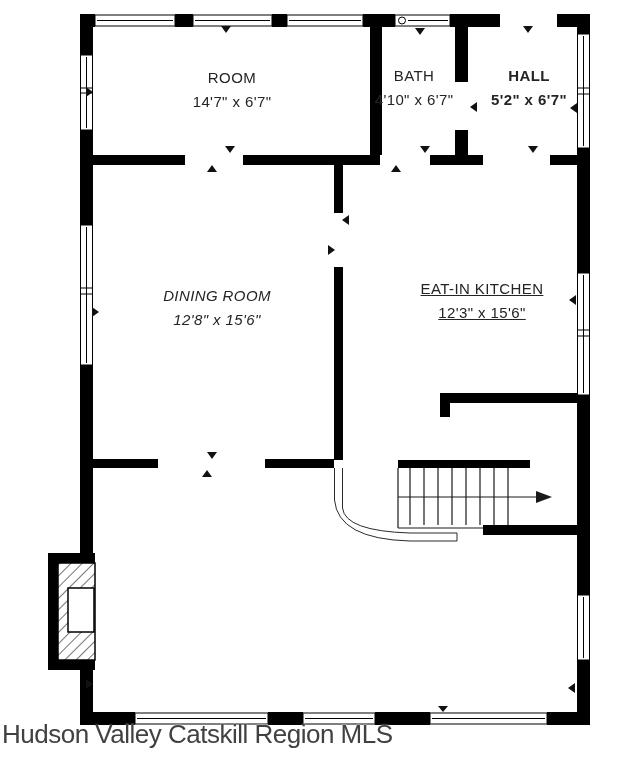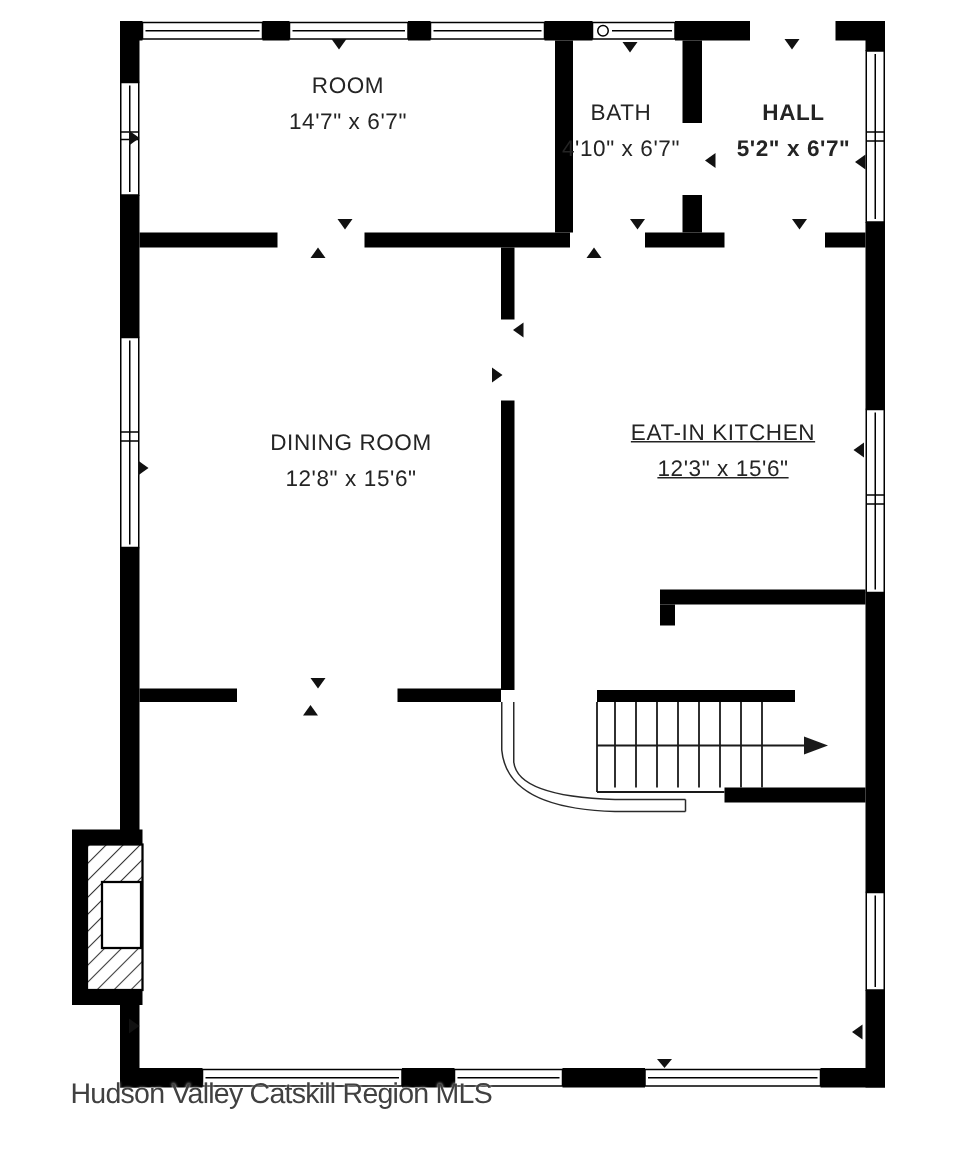--- a/index.html
+++ b/index.html
@@ -8,22 +8,22 @@
     font-family:"Liberation Sans", sans-serif;
   }
   .stage svg{position:absolute;left:0;top:0;}
   .room-label{
     position:absolute;transform:translateX(-50%);
     text-align:center;color:#242424;font-size:15px;line-height:24px;
     letter-spacing:.4px;white-space:nowrap;
   }
   .room-label .dims{font-size:15px;}
   .footer-credit{
-    position:absolute;left:2px;top:719px;color:#414141;font-size:19px;
-    letter-spacing:-0.5px;white-space:nowrap;text-shadow:0 0 2px #fff;margin-left:45px;
+    position:absolute;left:2px;top:719px;color:#414141;font-size:26px;
+    letter-spacing:-0.5px;white-space:nowrap;text-shadow:0 0 2px #fff;
   }
 </style>
 </head>
 <body>
 
 <div class="stage">
 
   <svg width="644" height="768" viewBox="0 0 644 768">
     <defs>
       <pattern id="hatch" width="8" height="8" patternUnits="userSpaceOnUse" patternTransform="rotate(45)">
@@ -170,36 +170,36 @@
       <polygon points="328,245 328,255 335,250"></polygon>
       <polygon points="477,102 477,112 470,107"></polygon>
       <polygon points="207,452 217,452 212,459"></polygon>
       <polygon points="202,477 212,477 207,470"></polygon>
       <polygon points="575,683 575,693 568,688"></polygon>
       <polygon points="438,706 448,706 443,712"></polygon>
       <polygon points="86,679 86,689 93,684"></polygon>
     </g>
   </svg>
 
-  <div class="room-label" style="left:232px;top:46px;">
+  <div class="room-label" style="left:232px;top:66px;">
     <div>ROOM</div>
     <div class="dims">14'7" x 6'7"</div>
   </div>
 
   <div class="room-label" style="left:414px;top:64px;">
     <div>BATH</div>
     <div class="dims">4'10" x 6'7"</div>
   </div>
 
   <div class="room-label" style="left:529px;top:64px;font-weight:bold;">
     <div>HALL</div>
     <div class="dims">5'2" x 6'7"</div>
   </div>
 
-  <div class="room-label" style="left:234px;top:284px;">
+  <div class="room-label" style="left:217px;top:284px;font-style:italic;">
     <div>DINING ROOM</div>
     <div class="dims">12'8" x 15'6"</div>
   </div>
 
   <div class="room-label" style="left:482px;top:277px;text-decoration:underline;">
     <div>EAT-IN KITCHEN</div>
     <div class="dims">12'3" x 15'6"</div>
   </div>
 
 

